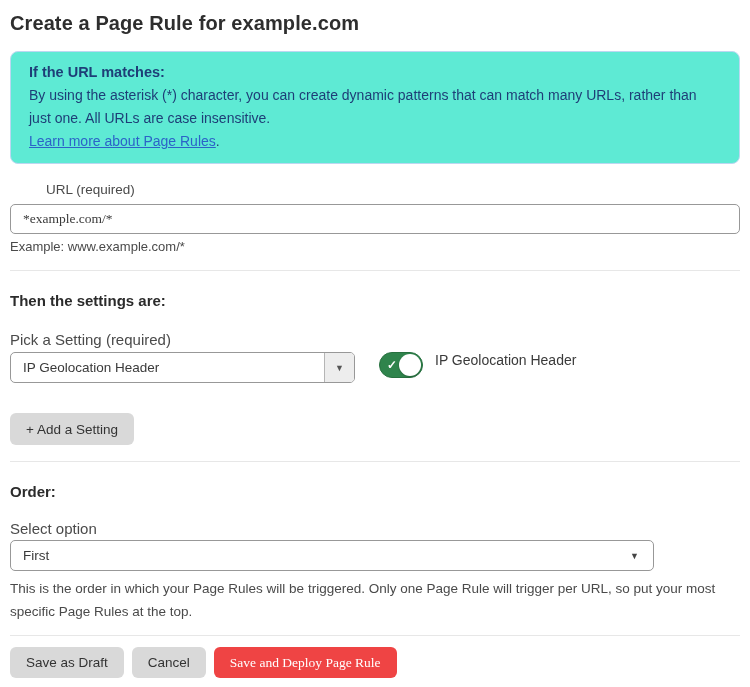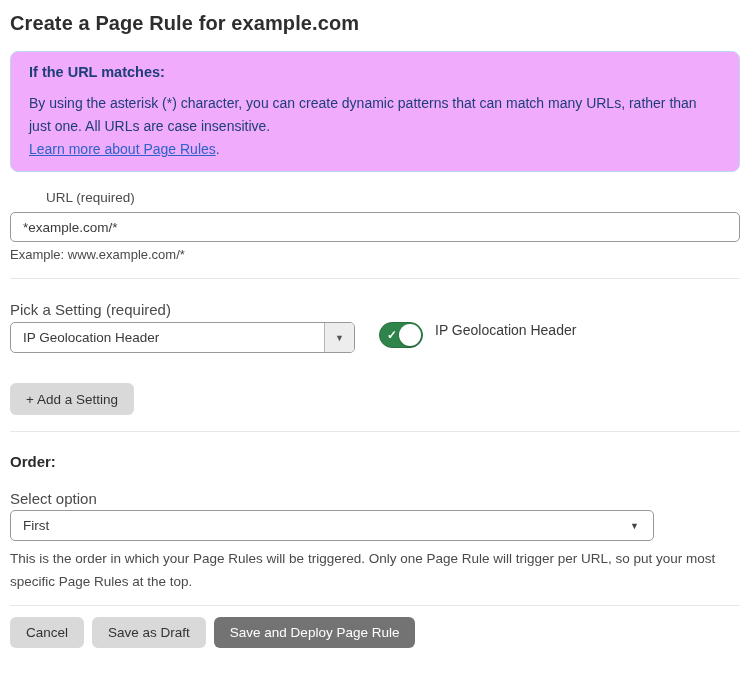--- a/index.html
+++ b/index.html
@@ -17,30 +17,30 @@
     font-size: 20px;
     line-height: 22px;
     font-weight: bold;
     color: #2e2e2e;
     letter-spacing: 0.1px;
   }
 
   
   .info-box {
     margin-top: 17px;
-    background: #f0abfc;
+    background: #5eead4;
     border: 1px solid #bcd7f1;
     border-radius: 8px;
     padding: 9px 18px 10px 18px;
     color: #1e3e77;
     font-size: 14px;
     line-height: 23px;
   }
   .info-box .info-heading { font-weight: bold; font-size: 14.5px; }
-  .info-box .info-body { max-width: 690px; margin-top: 8px; }
+  .info-box .info-body { max-width: 690px; }
   .info-link-line a {
     color: #2c63c8;
     text-decoration: underline;
     cursor: pointer;
   }
   .info-link-line .link-suffix { color: #1e3e77; }
 
   .field-label {
     margin-top: 18px;
     font-size: 13.5px;
@@ -49,21 +49,21 @@
   }
 
   .text-input {
     display: block;
     margin-top: 7px;
     width: 730px;
     height: 30px;
     border: 1px solid #989898;
     border-radius: 5px;
     padding: 0 12px;
-    font-family: Liberation Sans, sans-serif;
+    font-family: Liberation Serif, serif;
     font-size: 13.5px;
     color: #3a3a3a;
     background: #ffffff;
     outline: none;
   }
 
   .helper-text {
     margin-top: 5px;
     font-size: 13px;
     color: #4a4a4a;
@@ -168,21 +168,21 @@
     justify-content: center;
     height: 32px;
     padding: 6px 16px;
     border: none;
     border-radius: 6px;
     font-family: "Liberation Sans", sans-serif;
     font-size: 13.5px;
     cursor: pointer;
   }
   .btn-gray { background: #d9d9d9; color: #333333; }
-  .btn-blue { background: #737373; color: #ffffff; }
+  .btn-blue { background: #ef4444; color: #ffffff; font-family: Liberation Serif, serif; }
 
   .add-setting-btn { margin-top: 30px; }
 
   
   .order-select {
     position: relative;
     margin-top: 3px;
     width: 644px;
     height: 31px;
     border: 1px solid #989898;
@@ -231,20 +231,21 @@
     <div class="info-body">By using the asterisk (*) character, you can create dynamic patterns that can match many URLs, rather than just one. All URLs are case insensitive.</div>
     <div class="info-link-line"><a>Learn more about Page Rules</a><span class="link-suffix">.</span></div>
   </div>
 
   <div class="field-label">URL (required)</div>
   <input class="text-input" type="text" value="*example.com/*" style="">
   <div class="helper-text">Example: www.example.com/*</div>
 
   <hr class="divider">
 
+  <div class="section-heading">Then the settings are:</div>
 
   <div class="sub-label">Pick a Setting (required)</div>
 
   <div class="setting-row">
     <div class="select-box">
       <div class="select-value">IP Geolocation Header</div>
       <div class="select-arrow-btn">
         <span>▼</span>
       </div>
     </div>
@@ -266,18 +267,18 @@
   <div class="order-select">
     <span>First</span>
     <span class="order-caret">▼</span>
   </div>
 
   <div class="order-helper">This is the order in which your Page Rules will be triggered. Only one Page Rule will trigger per URL, so put your most specific Page Rules at the top.</div>
 
   <hr class="divider divider-footer">
 
   <div class="footer-buttons">
+    <button class="btn btn-gray">Save as Draft</button>
     <button class="btn btn-gray">Cancel</button>
-    <button class="btn btn-gray">Save as Draft</button>
     <button class="btn btn-blue">Save and Deploy Page Rule</button>
   </div>
 
 </div>
 
 </body></html>

